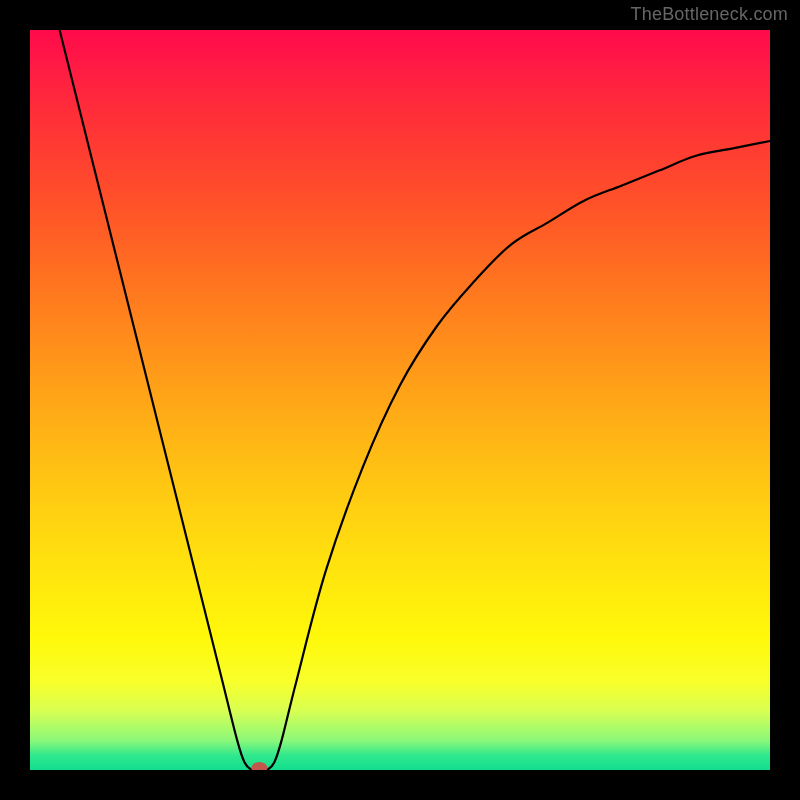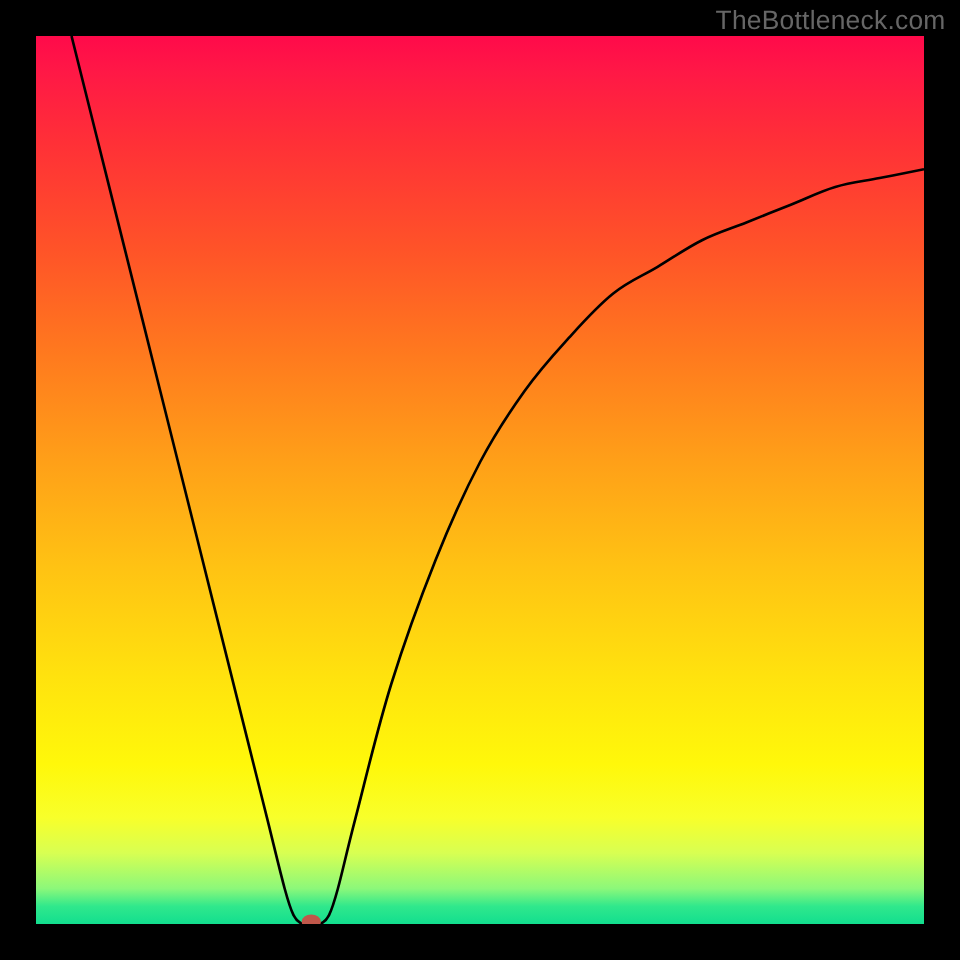--- a/index.html
+++ b/index.html
@@ -8,21 +8,21 @@
     height: 800px;
     background: #000;
     position: relative;
     font-family: Arial, Helvetica, sans-serif;
   }
   .watermark {
     position: absolute;
     top: 4px;
     right: 12px;
     color: #666666;
-    font-size: 22px;
+    font-size: 18px;
     font-weight: 400;
     z-index: 10;
     letter-spacing: 0.2px;
   }
   .plot-area {
     position: absolute;
     left: 30px;
     top: 30px;
     width: 740px;
     height: 740px;

